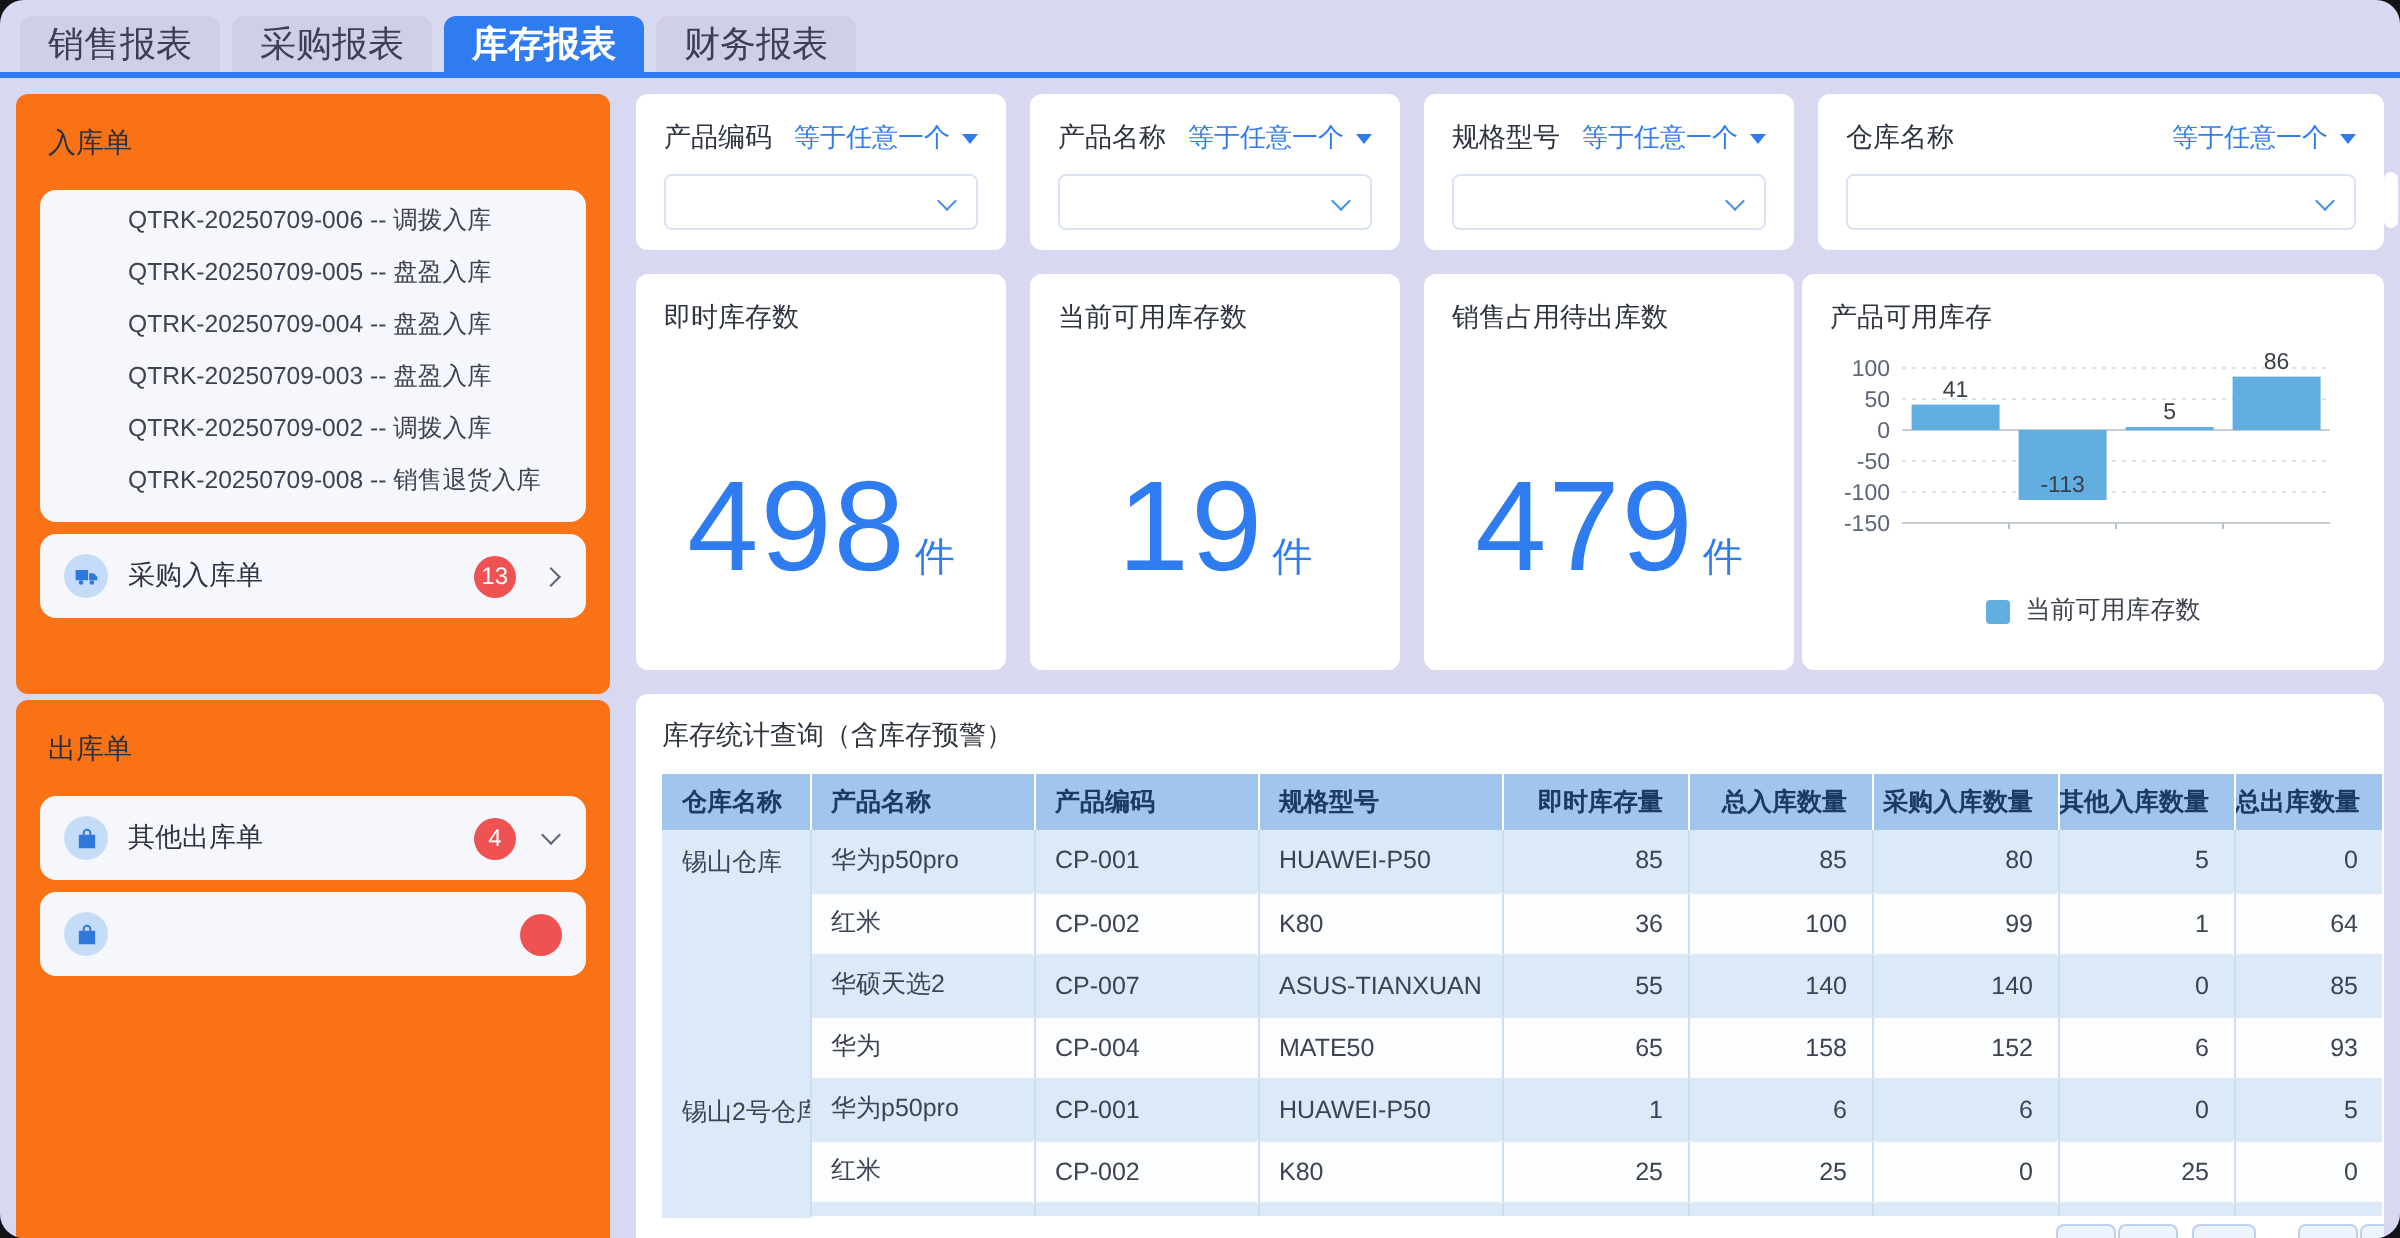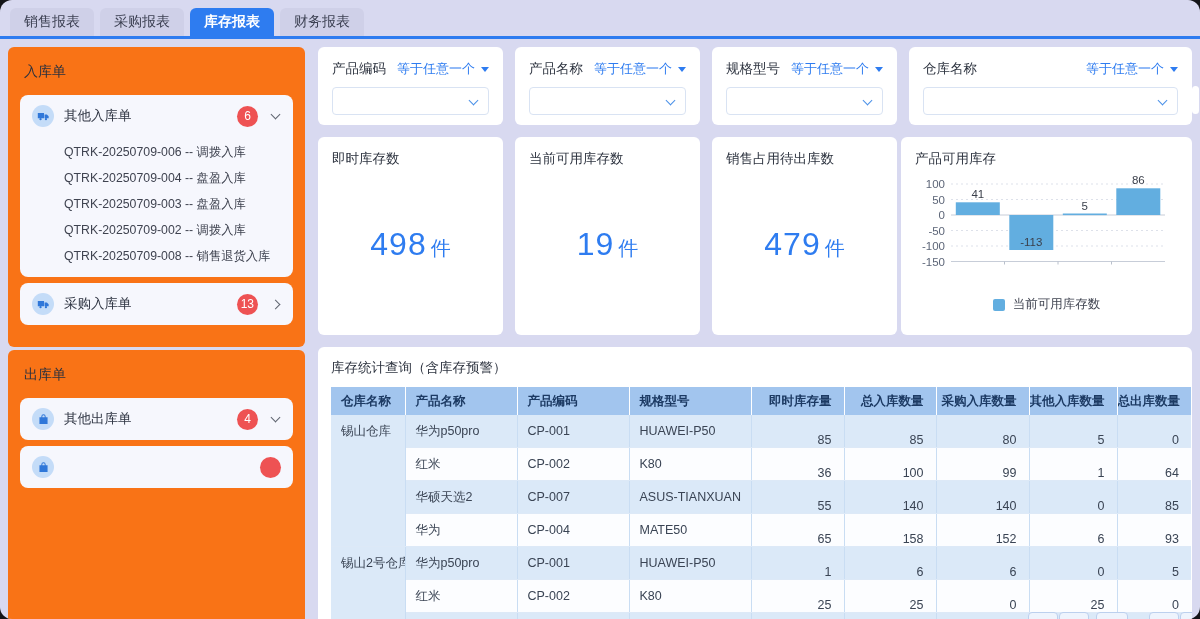--- a/index.html
+++ b/index.html
@@ -4,21 +4,21 @@
 <style>
   * { margin:0; padding:0; box-sizing:border-box; }
   html,body { width:1200px; height:619px; overflow:hidden; background:#141418;
     font-family:"Liberation Sans","DejaVu Sans",sans-serif; }
   .window { position:absolute; inset:0; background:#d8d9f0; border-radius:12px; overflow:hidden; }
 
   
   .tabbar { position:absolute; left:0; top:0; right:0; height:39px; }
   .tabs { position:absolute; left:10px; top:8px; display:flex; gap:6px; }
   .tab { height:28px; min-width:80px; padding:0 14px; display:flex; align-items:center; justify-content:center;
-    background:#cfd0e8; color:#3c4052; font-size:14px; border-radius:6px 6px 0 0; cursor:pointer; }
+    background:#cfd0e8; color:#3c4052; font-size:18px; border-radius:6px 6px 0 0; cursor:pointer; }
   .tab.active { background:#2e7cf0; color:#fff; font-weight:bold; }
   .tab-underline { position:absolute; left:0; right:0; top:36px; height:3px; background:#2e7cf0; }
 
   
   .panel { position:absolute; left:8px; width:297px; background:#f97316; border-radius:6px; padding:14px 12px 10px 12px; }
   #panel-inbound { top:47px; height:300px; }
   #panel-outbound { top:350px; height:300px; }
   .panel-title { font-size:14px; color:#2b313e; padding:2px 4px 8px 4px; }
   .group { background:#f6f7fd; border-radius:8px; margin-top:6px; overflow:hidden; }
   .group-header { display:flex; align-items:center; height:42px; padding:0 12px; cursor:pointer; }
@@ -45,21 +45,21 @@
   .filter-cond { font-size:13px; color:#2e7cf0; display:flex; align-items:center; cursor:pointer; }
   .tri-down { width:0; height:0; border-left:4px solid transparent; border-right:4px solid transparent;
     border-top:5px solid #2e7cf0; margin-left:6px; display:inline-block; }
   .select { position:relative; margin-top:9px; height:28px; border:1px solid #d9e3f3; border-radius:4px; background:#fff; cursor:pointer; }
   .select .chev { border-color:#4a90e8; position:absolute; right:11px; top:9px; transform:rotate(45deg); }
 
   .kpi-row { display:flex; gap:4px; margin-top:12px; }
   .kpi-card { width:185px; height:198px; background:#fff; border-radius:6px; padding:13px 14px; flex:none; }
   .kpi-title { font-size:13.5px; color:#2e3440; }
   .kpi-value-wrap { margin-top:58px; text-align:center; white-space:nowrap; }
-  .kpi-value { font-size:32px; color:#2e7cf0; letter-spacing:1px; }
+  .kpi-value { font-size:64px; color:#2e7cf0; letter-spacing:1px; }
   .kpi-unit { font-size:20px; color:#2e7cf0; margin-left:4px; }
 
   .chart-card { flex:1; height:198px; background:#fff; border-radius:6px; padding:13px 14px; overflow:hidden; }
   .chart-title { font-size:13.5px; color:#2e3440;font-family:Liberation Mono, monospace; }
   #chart-plot { margin-top:2px; }
   .legend-row { display:flex; align-items:center; justify-content:center; margin-top:6px; }
   .legend-swatch { width:12px; height:12px; border-radius:2px; background:#62aee0; }
   .legend-label { font-size:12.5px; color:#3f4350; margin-left:8px; }
 
   
@@ -68,21 +68,21 @@
   .table-title { font-size:13.5px; color:#2e3440; }
   table { border-collapse:collapse; table-layout:fixed; width:860px; margin-top:10px; font-size:12.5px; }
   th { background:#a2c5ee; color:#1c3a63; font-weight:bold; height:28px; text-align:left; padding:0 0 0 10px;
     border-right:1px solid rgba(255,255,255,.75); white-space:nowrap; overflow:hidden; }
   th.num { text-align:right; padding:0 12px 0 0; }
   th:last-child { border-right:none; }
   td { height:31px; padding:0 0 0 10px; border-right:1px solid #c9ddf3; border-bottom:1px solid #dde9f7;
     color:#3a4454; background:#fcfdff; white-space:nowrap; overflow:hidden; }
   td:last-child { border-right:none; }
   tr.odd td { background:#dbe9f8; }
-  td.num { text-align:right; padding:18px 12px 0 0; }
+  td.num { text-align:right; padding:0 12px 0 0; }
   td.warehouse { background:#dbe9f8 !important; vertical-align:top; padding-top:8px; }
   tr.partial td { height:7px; padding:0; border-bottom:none; background:#dbe9f8; }
   .pag-btn { position:absolute; top:265px; height:24px; border:1px solid #bcd0ee; background:#eef4fd; border-radius:4px; cursor:pointer; }
 
   .scroll-thumb { position:absolute; right:1px; top:86px; width:7px; height:28px; background:#fff; border-radius:4px; }
 </style>
 </head>
 <body>
 
 <div class="window">
@@ -94,35 +94,23 @@
         <div class="tab active">库存报表</div>
         <div class="tab">财务报表</div>
       </div>
     <div class="tab-underline"></div>
   </div>
 
   <section class="panel" id="panel-inbound">
     <div class="panel-title">入库单</div>
     <div id="inbound-groups">
         <div class="group">
-          <div class="group-header">
-            <span class="icon-circle">
-              <svg viewBox="0 0 24 24">
-                <path d="M1.5 5.5h11.5v9.5H1.5z"></path>
-                <path d="M14 8.5h4.2l3.3 3.2v3.3H14z"></path>
-                <circle cx="6.5" cy="17" r="2.1"></circle>
-                <circle cx="16.5" cy="17" r="2.1"></circle>
-              </svg>
-            </span>
-            <span class="group-label">其他入库单</span>
-            <span class="badge">6</span>
-            <span class="chev down"></span>
-          </div>
           <ul class="order-list">
             <li class="order-item">QTRK-20250709-006 -- 调拨入库</li>
+            <li class="order-item">QTRK-20250709-005 -- 盘盈入库</li>
             <li class="order-item">QTRK-20250709-004 -- 盘盈入库</li>
             <li class="order-item">QTRK-20250709-003 -- 盘盈入库</li>
             <li class="order-item">QTRK-20250709-002 -- 调拨入库</li>
             <li class="order-item">QTRK-20250709-008 -- 销售退货入库</li>
           </ul>
         </div>
         <div class="group">
           <div class="group-header">
             <span class="icon-circle">
               <svg viewBox="0 0 24 24">

